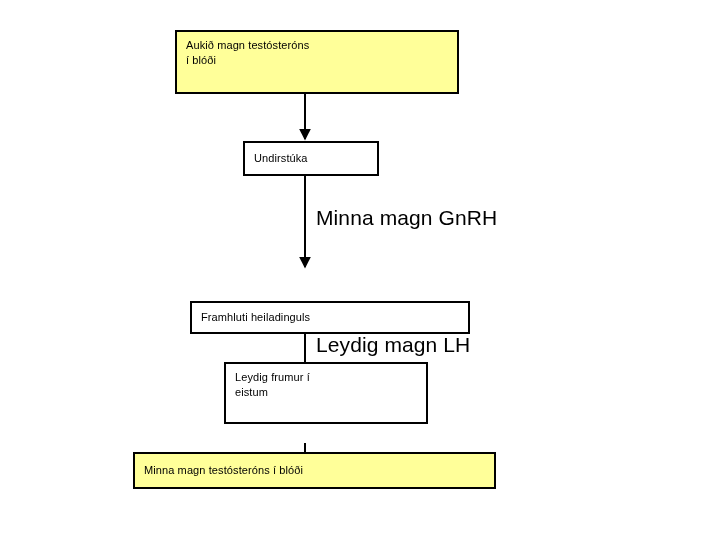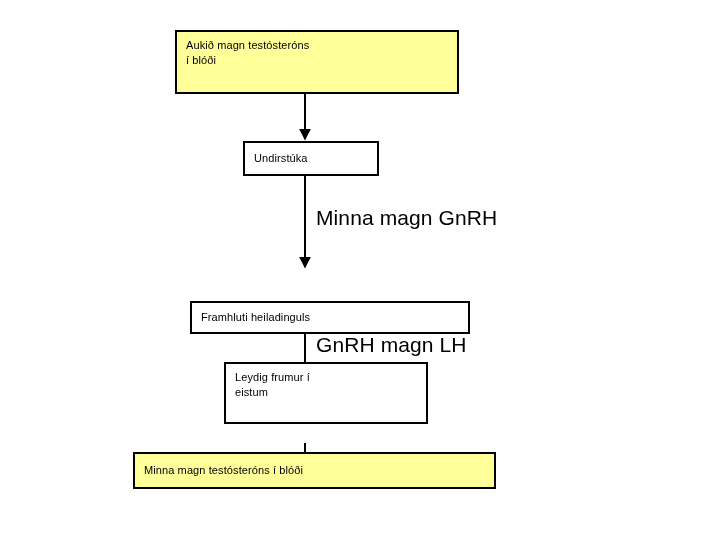--- a/index.html
+++ b/index.html
@@ -89,13 +89,13 @@
 
 <div class="node fill-white one-line" id="node-2">Framhluti heiladinguls</div>
 
 <div class="node fill-white" id="node-3">Leydig frumur í
 eistum</div>
 
 <div class="node fill-yellow one-line" id="node-4">Minna magn testósteróns í blóði</div>
 
 <div class="edge-label" id="edge-label-0">Minna magn GnRH</div>
 
-<div class="edge-label" id="edge-label-1">GnRH magn LH</div>
+<div class="edge-label" id="edge-label-1">Leydig magn LH</div>
 
 </body></html>

